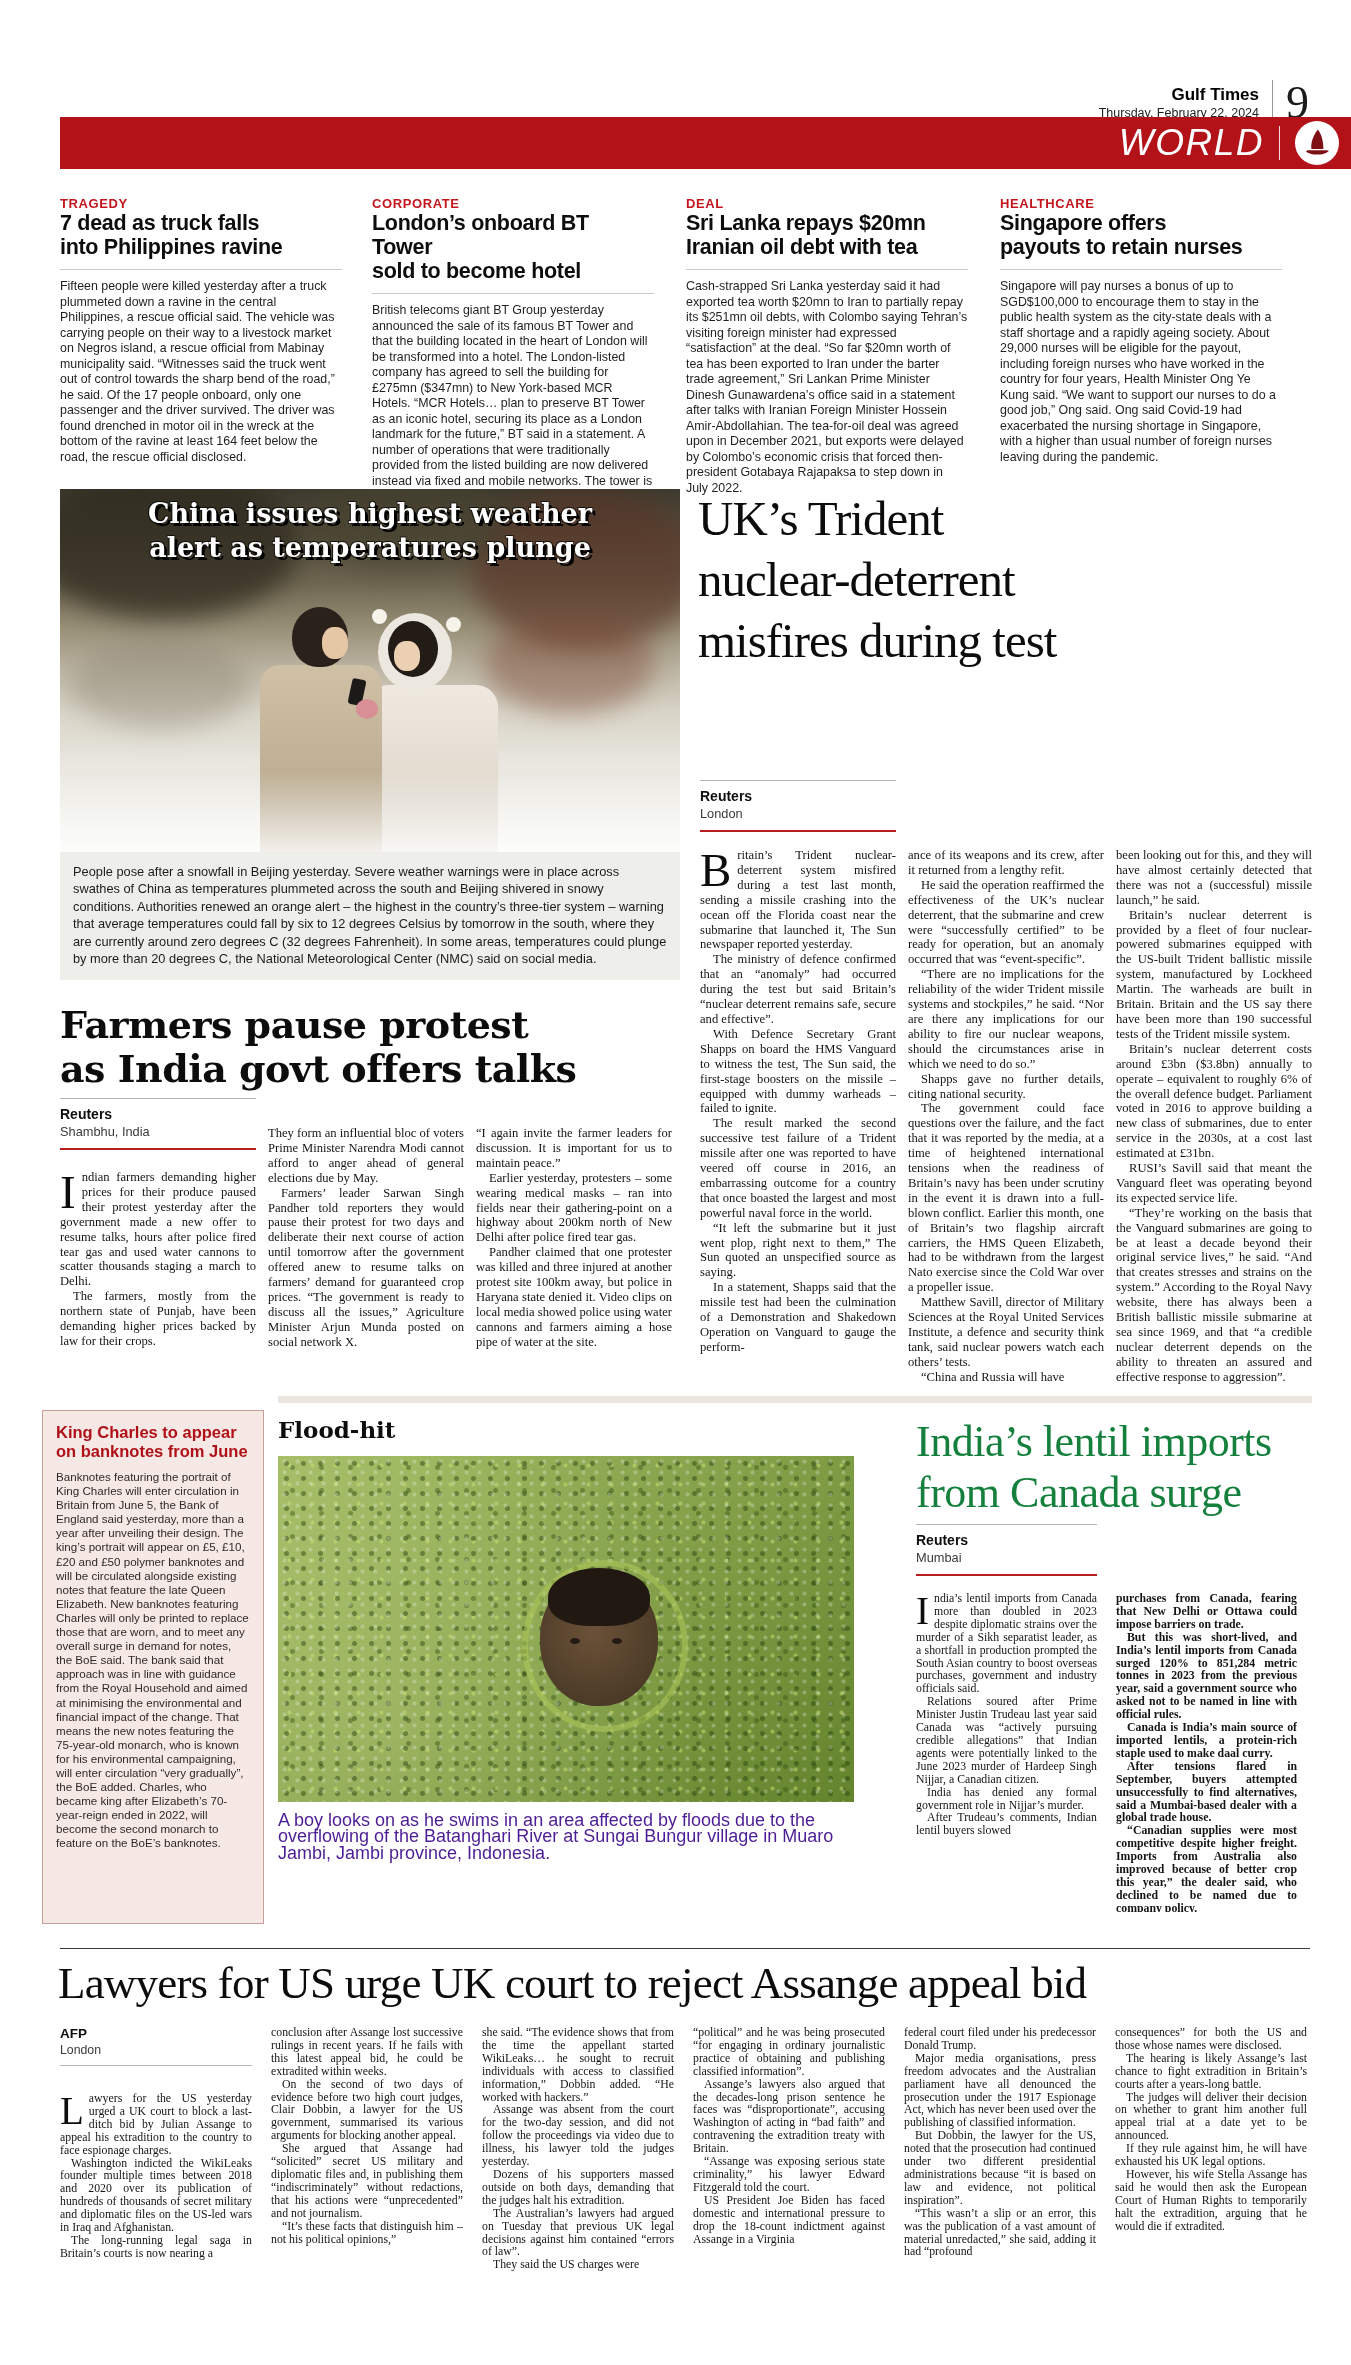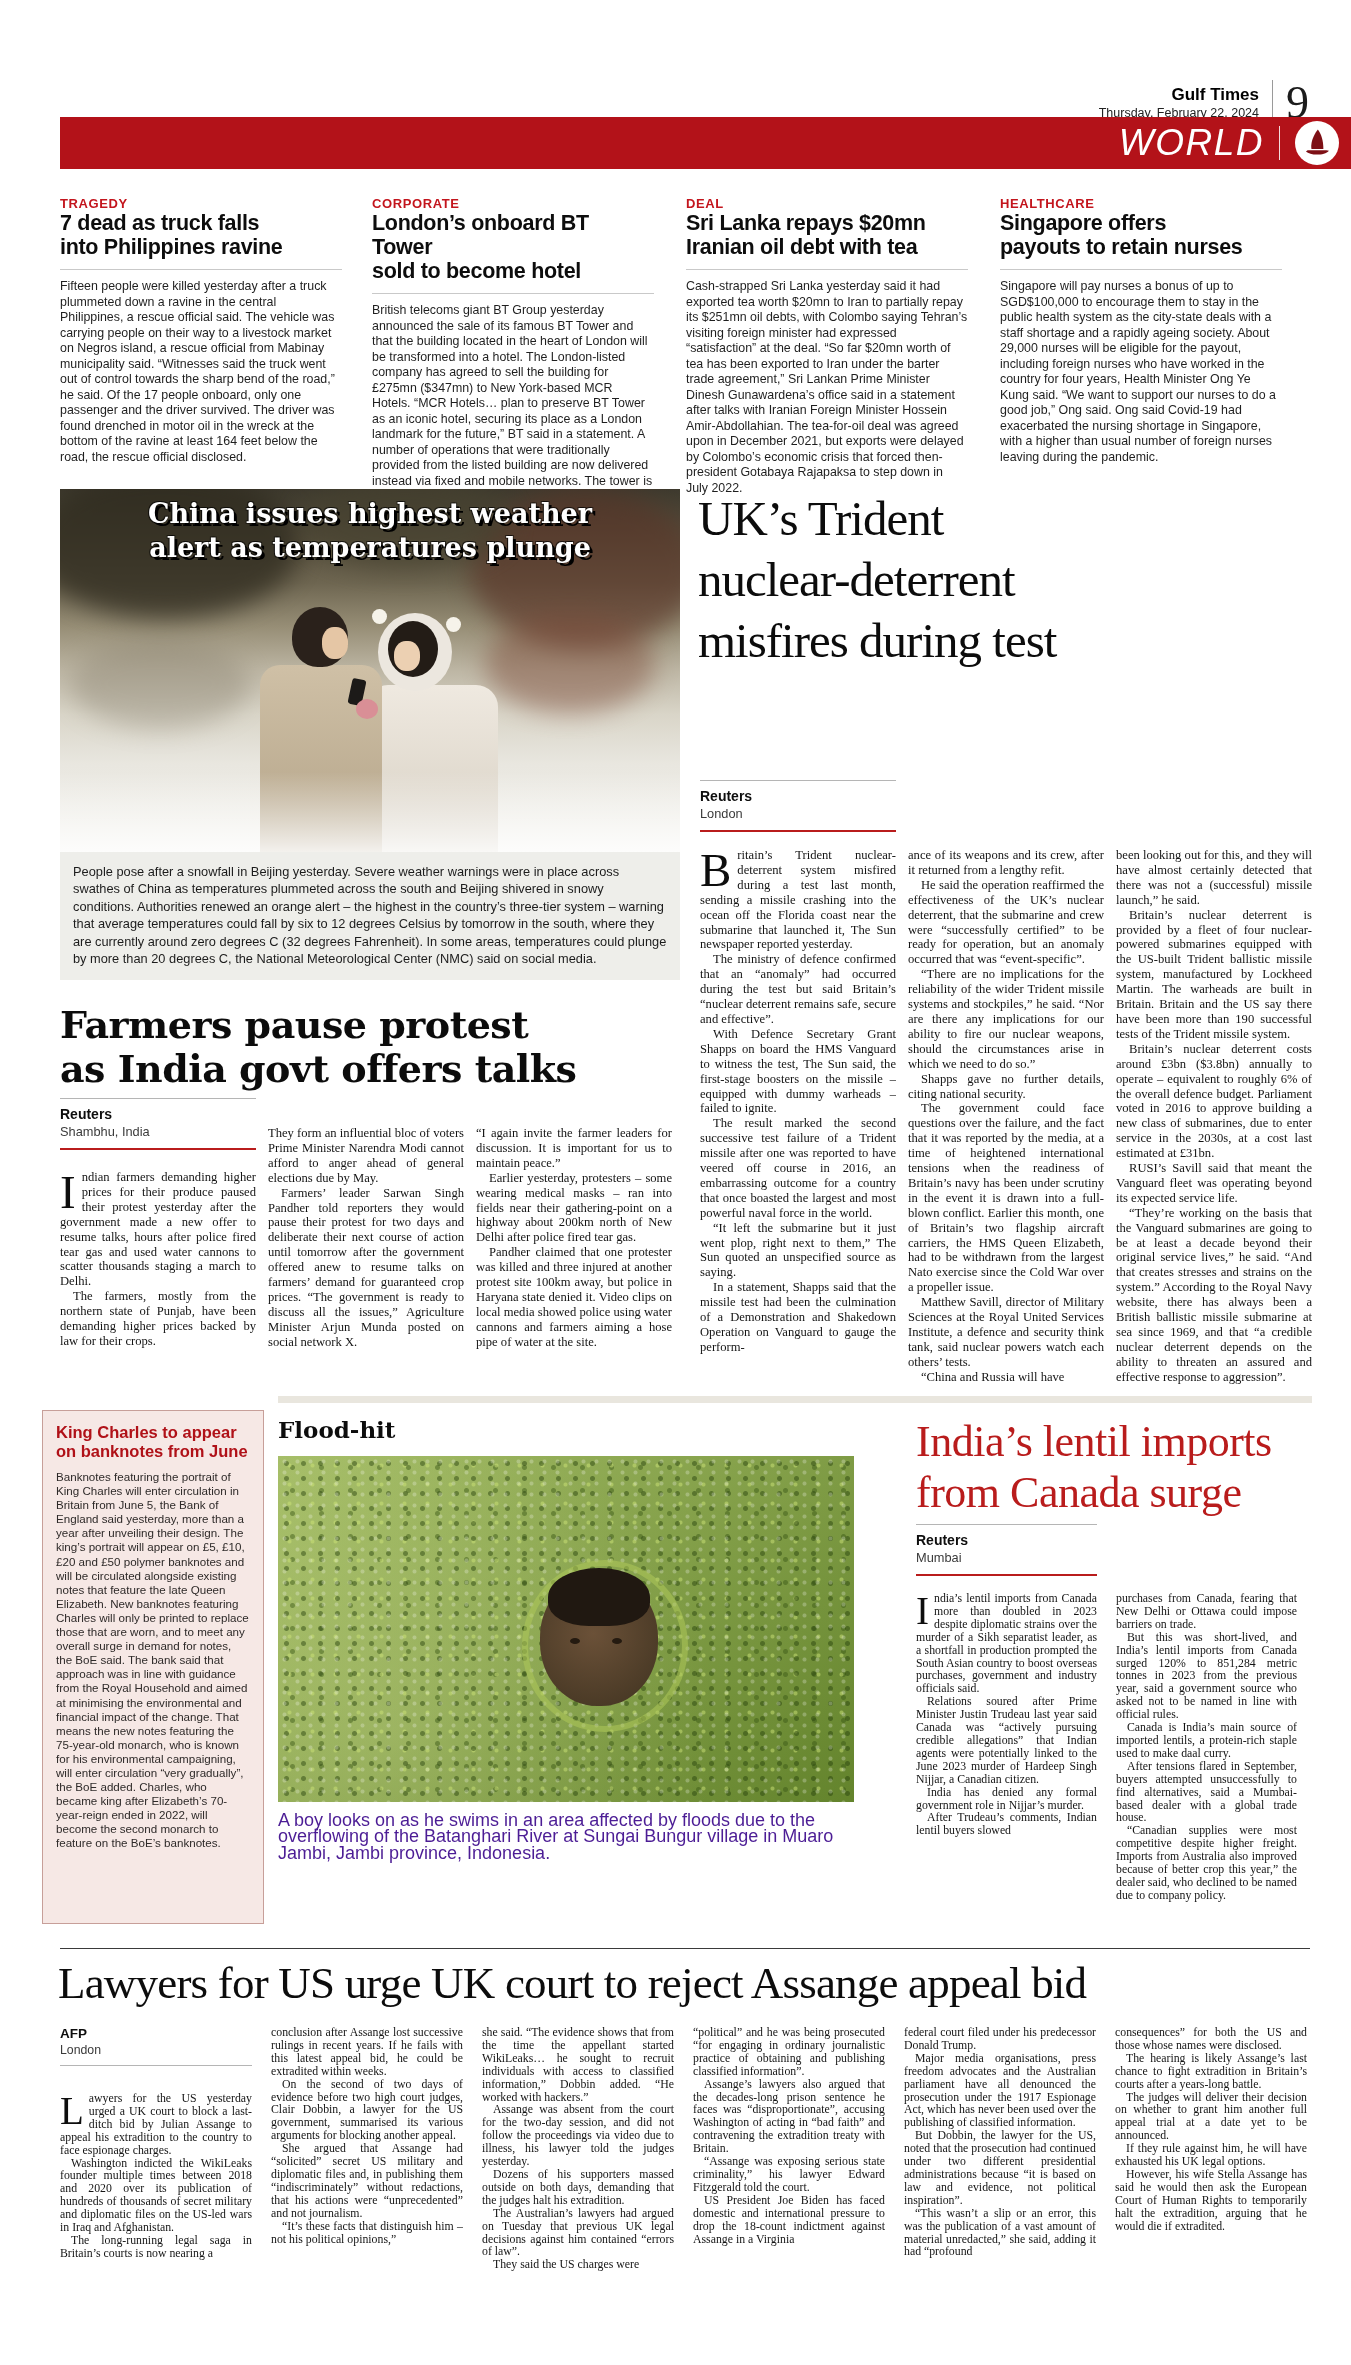--- a/index.html
+++ b/index.html
@@ -119,25 +119,25 @@
   .boy-hair{position:absolute;left:270px;top:112px;width:102px;height:58px;border-radius:50% 50% 40% 40%;
     background:#201811;z-index:3;}
   .boy-eye1{position:absolute;left:292px;top:182px;width:10px;height:6px;border-radius:50%;background:#241a10;z-index:4;}
   .boy-eye2{position:absolute;left:334px;top:182px;width:10px;height:6px;border-radius:50%;background:#241a10;z-index:4;}
   .boy-ring{position:absolute;left:244px;top:104px;width:154px;height:160px;border-radius:50%;
     border:6px solid rgba(175,200,90,.55);z-index:1;}
   .flood-caption{position:absolute;left:278px;top:1812px;width:576px;font-size:18px;line-height:16.4px;color:#4c1d95;}
 
   
   .lentils-head{position:absolute;left:916px;top:1416px;width:410px;font-family:"Liberation Serif",serif;
-    font-size:44px;line-height:51px;letter-spacing:-.5px;color:#b91c1c;}
+    font-size:44px;line-height:51px;letter-spacing:-.5px;color:#15803d;}
   .lentils-head p{margin:0;}
   .lentils-by{position:absolute;left:916px;top:1524px;width:181px;}
   .le-c1{position:absolute;left:916px;top:1592px;width:181px;height:320px;}
-  .le-c2{position:absolute;left:1116px;top:1592px;width:181px;height:320px;}
+  .le-c2{position:absolute;left:1116px;top:1592px;width:181px;height:320px;font-weight:bold;}
 
   
   .assange-rule{position:absolute;left:60px;top:1948px;width:1250px;height:1px;background:#3a3a3a;}
   .assange-head{position:absolute;left:58px;top:1958px;width:1262px;font-family:"Liberation Serif",serif;
     font-size:45px;line-height:50px;letter-spacing:-.8px;color:#0c0c0c;}
   .assange-by{position:absolute;left:60px;top:2026px;width:192px;border-bottom:1px solid #b5b5b5;padding-bottom:8px;}
   .assange-by .agency{font-size:13.5px;}
   .assange-by .place{font-size:12.3px;}
   .as-c{position:absolute;top:2026px;width:192px;height:330px;}
   .as-c1{left:60px;top:2092px;height:264px;}

